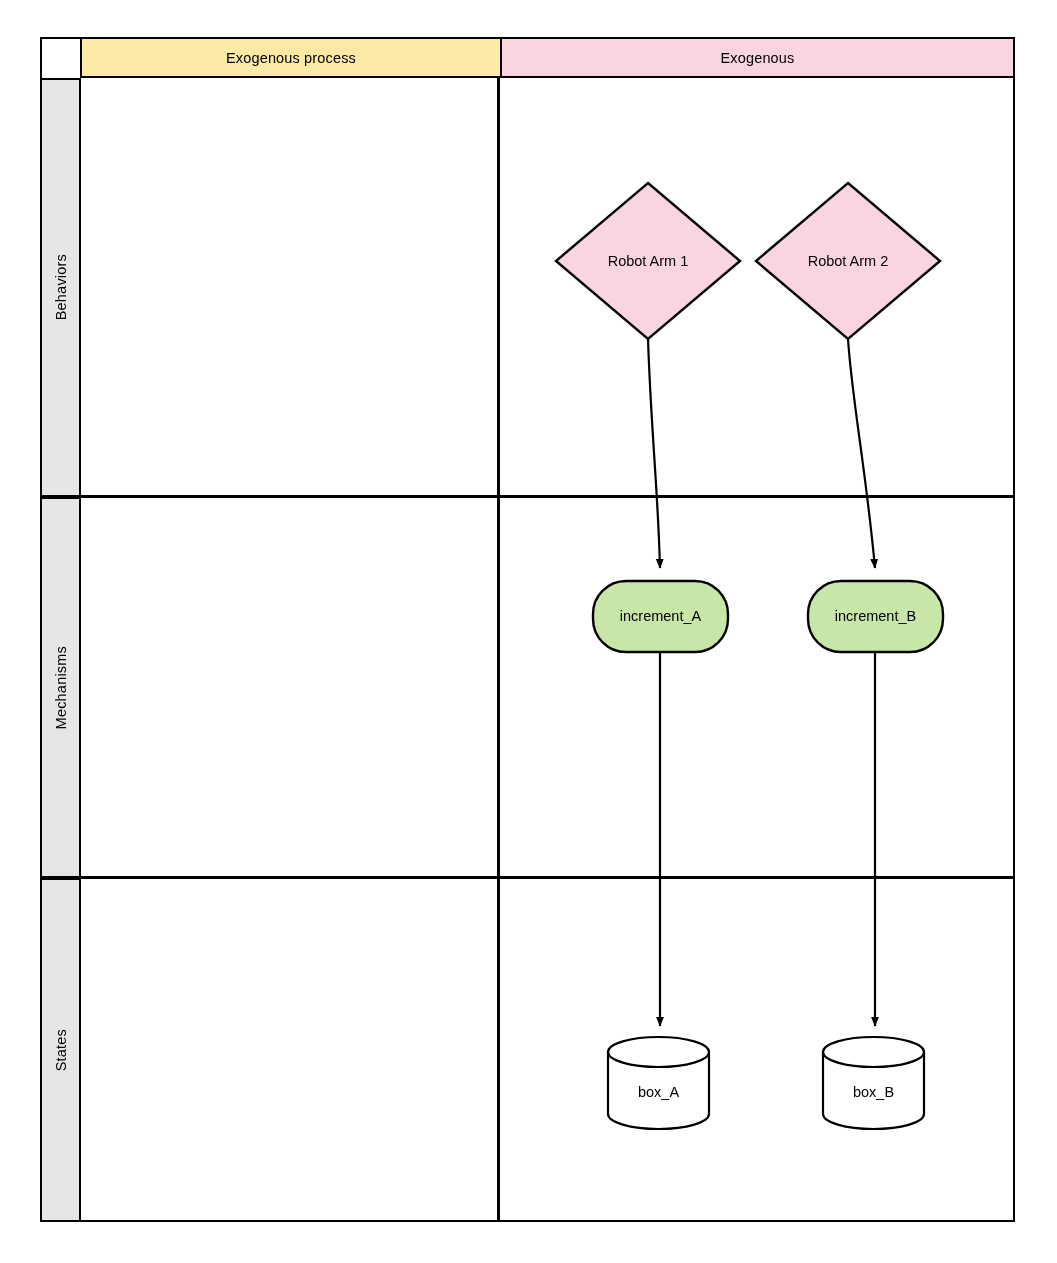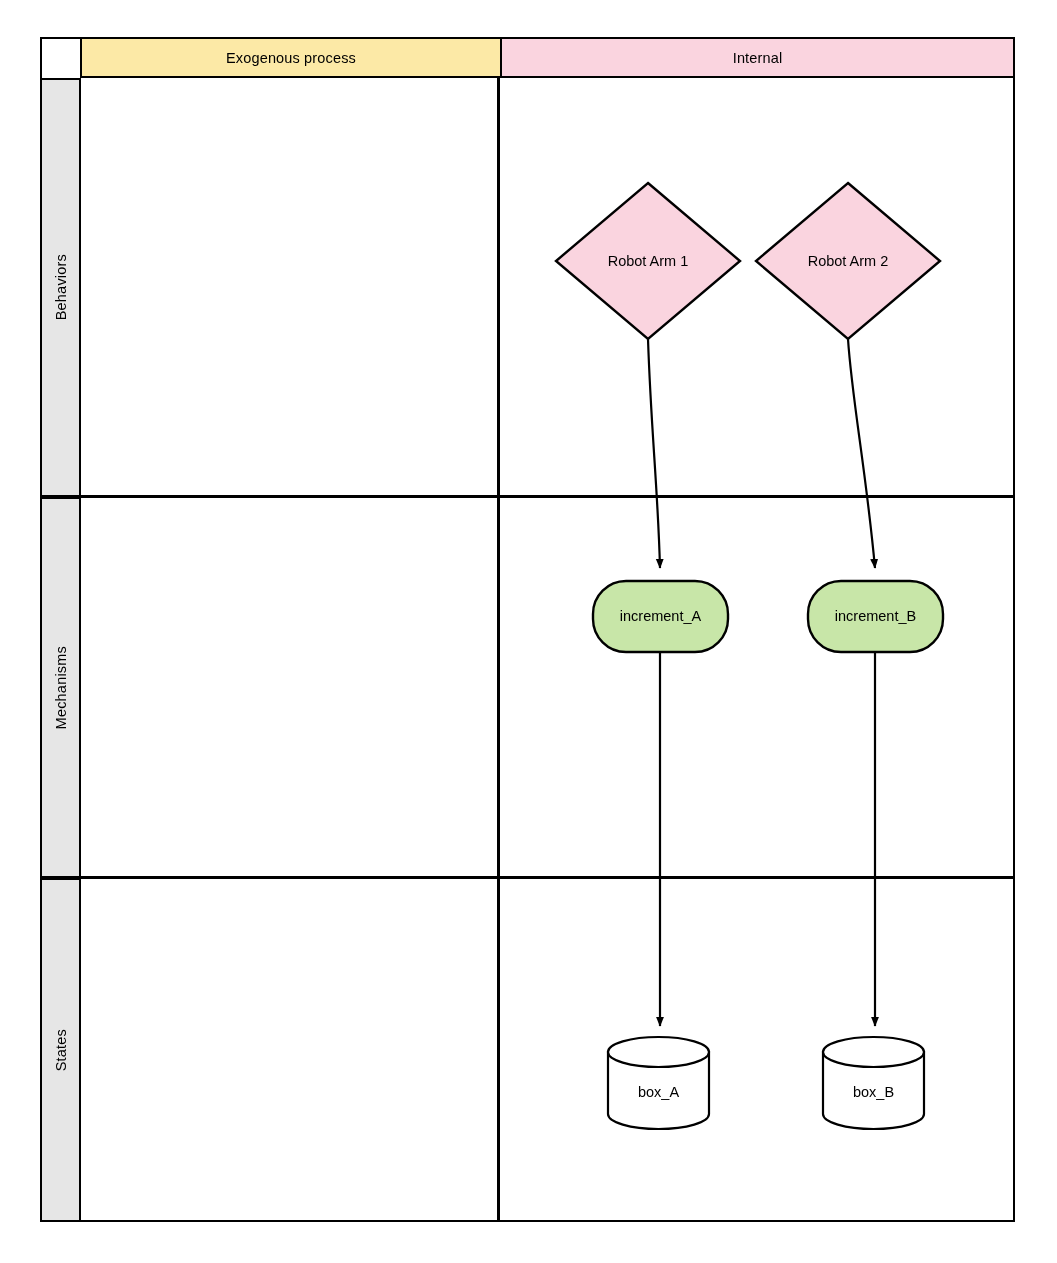--- a/index.html
+++ b/index.html
@@ -134,21 +134,21 @@
 
 <div id="diagram-root">
 
   <div class="grid-frame"></div>
 
   <div class="header-band">
     <div class="col-header exogenous">
       <span>Exogenous process</span>
     </div>
     <div class="col-header internal">
-      <span>Internal</span>
+      <span>Exogenous</span>
     </div>
   </div>
 
   <div class="row-label behaviors">
     <span class="vtext">Behaviors</span>
   </div>
   <div class="row-label mechanisms">
     <span class="vtext">Mechanisms</span>
   </div>
   <div class="row-label states">

